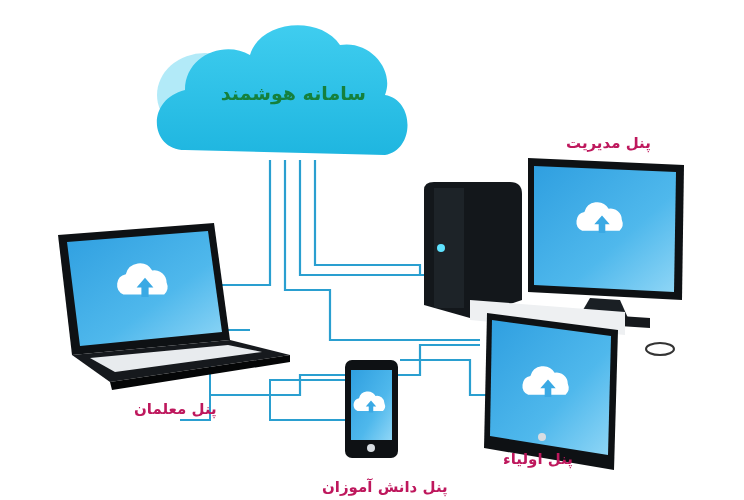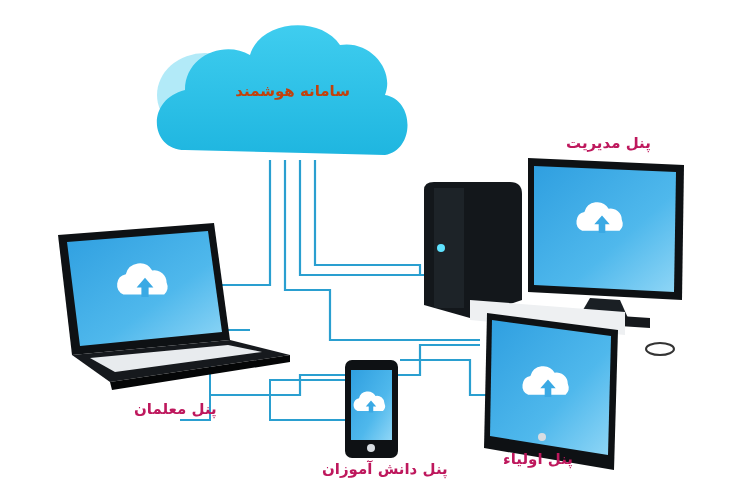--- a/index.html
+++ b/index.html
@@ -1,18 +1,18 @@
 <!DOCTYPE html>
 <html><head>
 <meta charset="utf-8">
 <style>
   html,body{margin:0;padding:0;background:#ffffff;}
   body{width:744px;height:500px;position:relative;overflow:hidden;font-family:"DejaVu Sans",sans-serif;}
   .label{position:absolute;font-weight:bold;font-size:15px;color:#be185d;direction:rtl;white-space:nowrap;}
-  .cloud-title{position:absolute;left:238px;top:82px;width:112px;text-align:center;color:#c2410c;font-weight:bold;font-size:15px;direction:rtl;white-space:nowrap;}
+  .cloud-title{position:absolute;left:254px;top:82px;width:112px;text-align:center;color:#15803d;font-weight:bold;font-size:19px;direction:rtl;white-space:nowrap;}
   svg{position:absolute;left:0;top:0;}
 </style>
 </head>
 <body>
 
 <svg width="744" height="500" viewBox="0 0 744 500">
   <defs>
     <linearGradient id="cloudG" x1="0" y1="0" x2="0" y2="1">
       <stop offset="0" stop-color="#3fcdef"></stop>
       <stop offset="1" stop-color="#1fb6e0"></stop>
@@ -80,14 +80,14 @@
     <rect x="345" y="360" width="53" height="98" rx="7" fill="#0e1114"></rect>
     <rect x="351" y="370" width="41" height="70" fill="url(#scrG)"></rect>
     <use href="#upcloud" transform="translate(371,405) scale(0.75)"></use>
     <circle cx="371" cy="448" r="4" fill="#d8dde2"></circle>
   </g>
 </svg>
 
 <div class="cloud-title">سامانه هوشمند</div>
 <div class="label" style="left:566px;top:134px;">پنل مدیریت</div>
 <div class="label" style="left:134px;top:400px;">پنل معلمان</div>
-<div class="label" style="left:322px;top:460px;text-align:center;">پنل دانش آموزان</div>
+<div class="label" style="left:322px;top:478px;text-align:center;">پنل دانش آموزان</div>
 <div class="label" style="left:488px;top:450px;margin-left:15px;">پنل اولیاء</div>
 
 </body></html>

